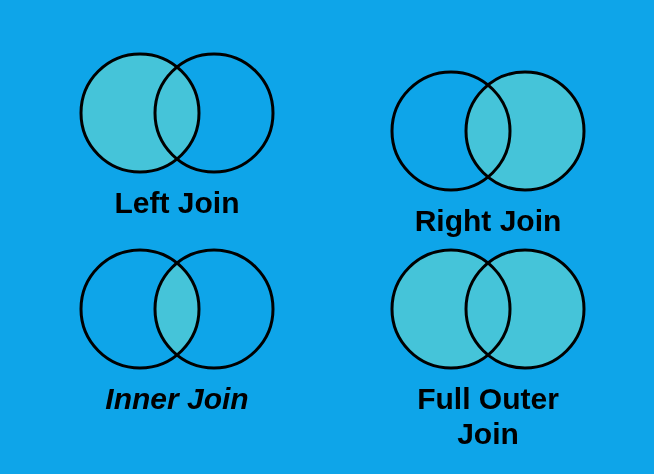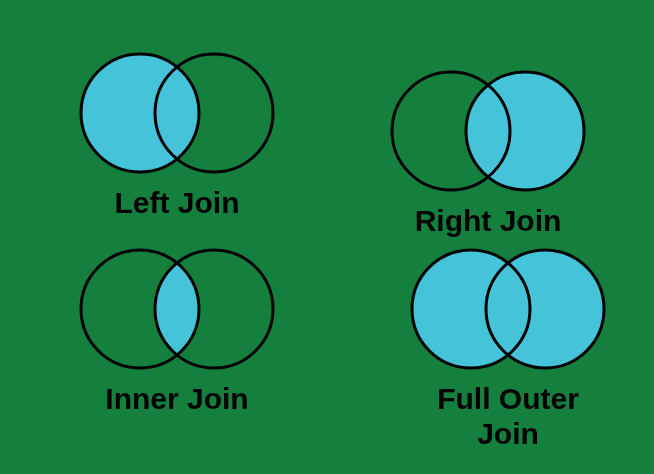--- a/index.html
+++ b/index.html
@@ -4,34 +4,34 @@
 <style>
   html, body {
     margin: 0;
     padding: 0;
     background: #ffffff;
   }
   .canvas {
     position: relative;
     width: 654px;
     height: 474px;
-    background: #15803d;
+    background: #0ea5e9;
     overflow: hidden;
   }
   figure.cell {
     position: absolute;
     width: 240px;
     margin: 0;
     padding: 0;
     text-align: center;
   }
   .pos-tl { left: 57px;  top: 50px; }
   .pos-tr { left: 368px; top: 68px; }
   .pos-bl { left: 57px;  top: 246px; }
-  .pos-br { left: 388px; top: 246px; }
+  .pos-br { left: 368px; top: 246px; }
   .venn-svg {
     display: block;
     width: 240px;
     height: 126px;
   }
   figcaption.label {
     margin-top: 9px;
     font-family: "Liberation Sans", sans-serif;
     font-weight: 700;
     font-size: 30px;
@@ -86,21 +86,21 @@
     <svg class="venn-svg" viewBox="0 0 240 126">
         <defs>
           <clipPath id="clip-inner-join">
             <circle cx="83" cy="63" r="59"></circle>
           </clipPath>
         </defs>
         <circle cx="157" cy="63" r="59" fill="#45c4d9" stroke="none" clip-path="url(#clip-inner-join)"></circle>
         <circle cx="83" cy="63" r="59" fill="none" stroke="#000000" stroke-width="3"></circle>
         <circle cx="157" cy="63" r="59" fill="none" stroke="#000000" stroke-width="3"></circle>
       </svg>
-    <figcaption class="label" style="color: rgb(0, 0, 0);">
+    <figcaption class="label" style="color: rgb(0, 0, 0); font-style: italic;">
       <span>Inner Join</span>
     </figcaption>
   </figure>
 
   <figure class="cell pos-br">
     <svg class="venn-svg" viewBox="0 0 240 126">
         <defs>
           <clipPath id="clip-full-outer-join">
             <circle cx="83" cy="63" r="59"></circle>
           </clipPath>

